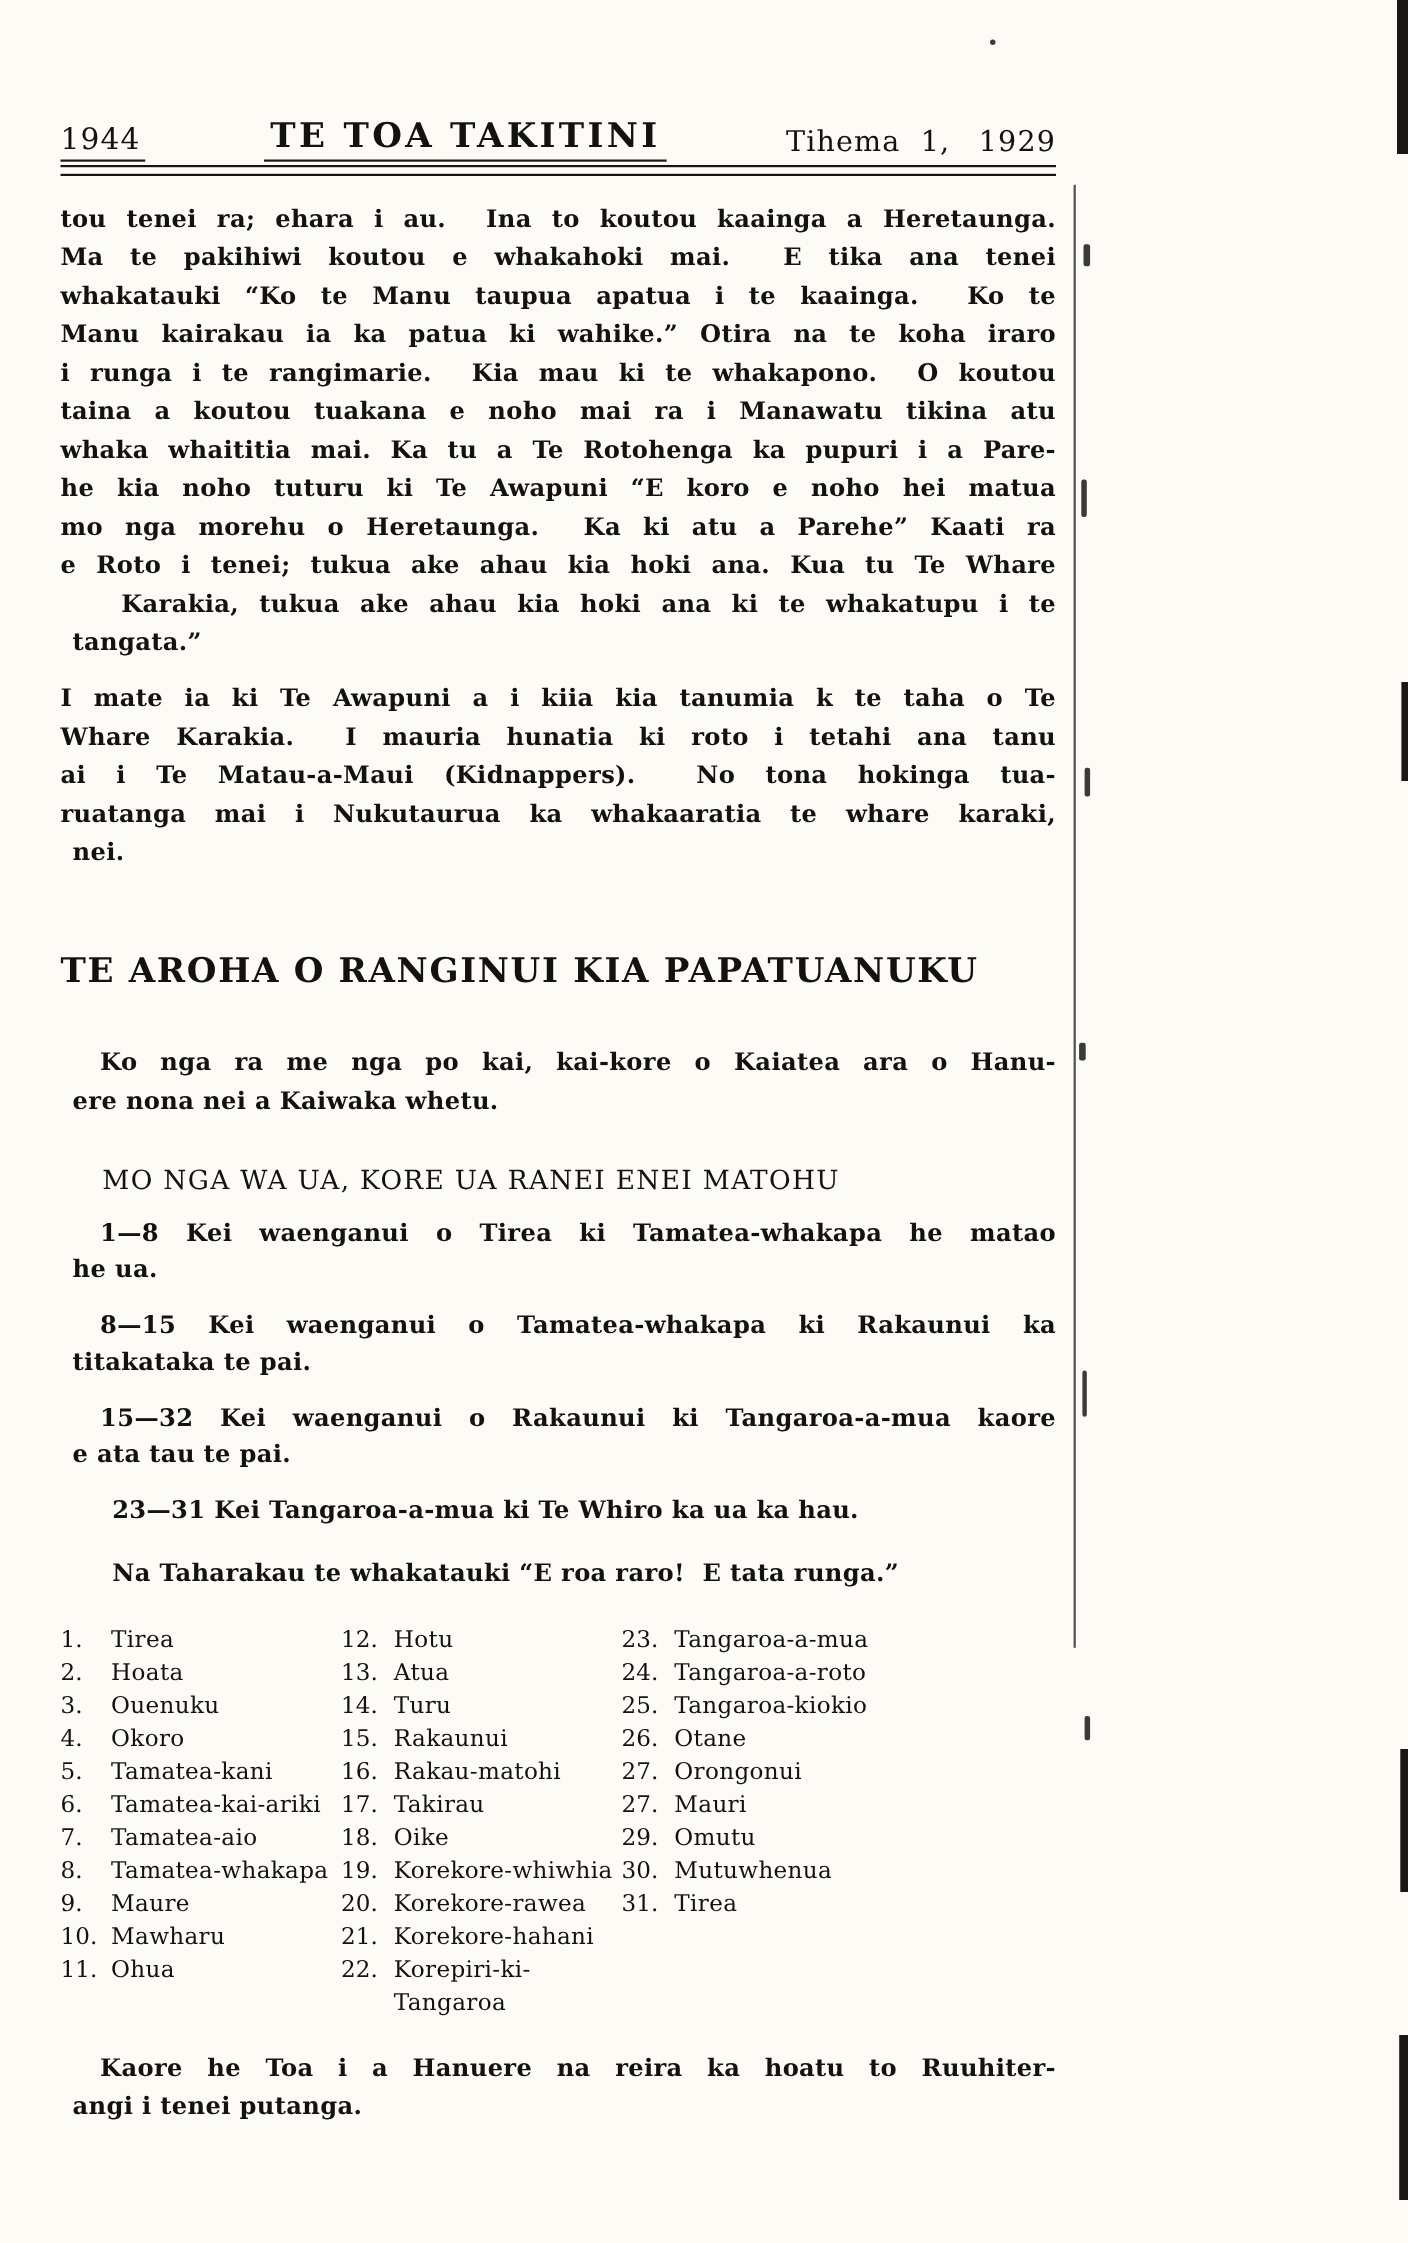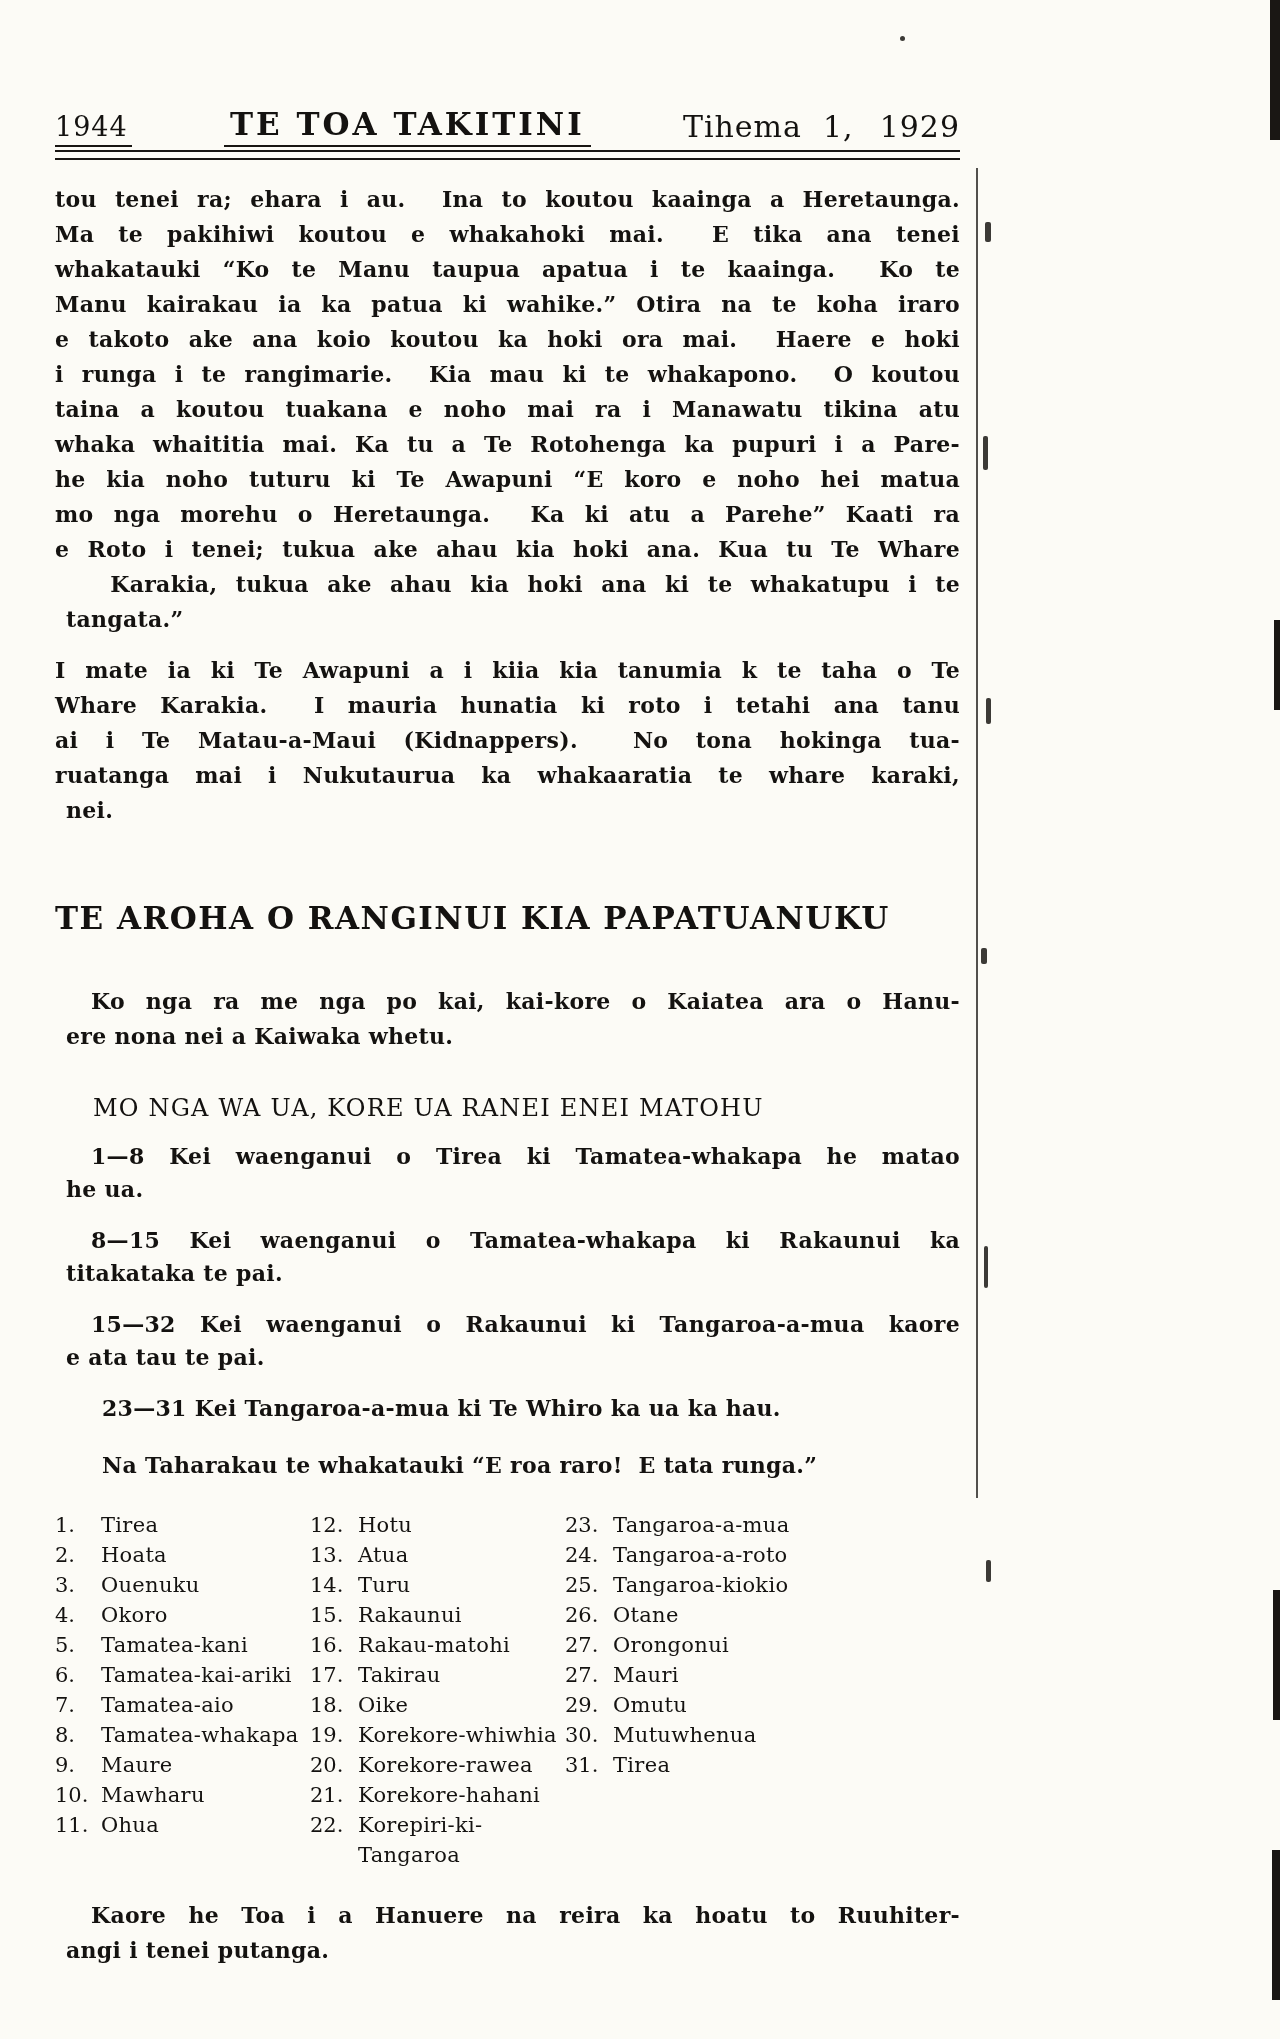--- a/index.html
+++ b/index.html
@@ -19,21 +19,21 @@
     margin-top:106px;
   }
   .folio {
     font-size:27px; letter-spacing:1px;
     border-bottom:2px solid #181512; padding:0 4px 3px 0;
   }
   .masthead {
     font-size:31px; font-weight:bold; letter-spacing:3px;
     border-bottom:2px solid #181512; padding:0 6px 3px 6px;
   }
-  .issuedate { font-size:30px; letter-spacing:1px; padding-bottom:3px; }
+  .issuedate { font-size:26px; letter-spacing:1px; padding-bottom:3px; }
   .issuedate .dsp { display:inline-block; width:26px; }
   .dblrule {
     height:6px; margin-top:3px;
     border-top:2px solid #181512; border-bottom:2px solid #181512;
   }
 
   
   .bodytext { font-size:22px; letter-spacing:.3px;font-weight:bold; }
   .tline {
     text-align:justify; text-align-last:justify;
@@ -86,21 +86,20 @@
     <span class="masthead">TE TOA TAKITINI</span>
     <span class="issuedate"><span>Tihema</span>&nbsp;&nbsp;<span>1,</span><span class="dsp"></span><span>1929</span></span>
   </div>
   <div class="dblrule"></div>
 
   <div class="bodytext para1">
       <div class="tline">tou tenei ra; ehara i au.  Ina to koutou kaainga a Heretaunga.</div>
       <div class="tline">Ma te pakihiwi koutou e whakahoki mai.  E tika ana tenei</div>
       <div class="tline">whakatauki “Ko te Manu taupua apatua i te kaainga.  Ko te</div>
       <div class="tline">Manu kairakau ia ka patua ki wahike.” Otira na te koha iraro</div>
-      <div class="tline">e takoto ake ana koio koutou ka hoki ora mai.  Haere e hoki</div>
       <div class="tline">i runga i te rangimarie.  Kia mau ki te whakapono.  O koutou</div>
       <div class="tline">taina a koutou tuakana e noho mai ra i Manawatu tikina atu</div>
       <div class="tline">whaka whaititia mai. Ka tu a Te Rotohenga ka pupuri i a Pare-</div>
       <div class="tline">he kia noho tuturu ki Te Awapuni “E koro e noho hei matua</div>
       <div class="tline">mo nga morehu o Heretaunga.  Ka ki atu a Parehe” Kaati ra</div>
       <div class="tline">e Roto i tenei; tukua ake ahau kia hoki ana. Kua tu Te Whare</div>
       <div class="tline">&nbsp;&nbsp;&nbsp;Karakia, tukua ake ahau kia hoki ana ki te whakatupu i te</div>
       <div class="tline tlast">tangata.”</div>
     </div>
 

